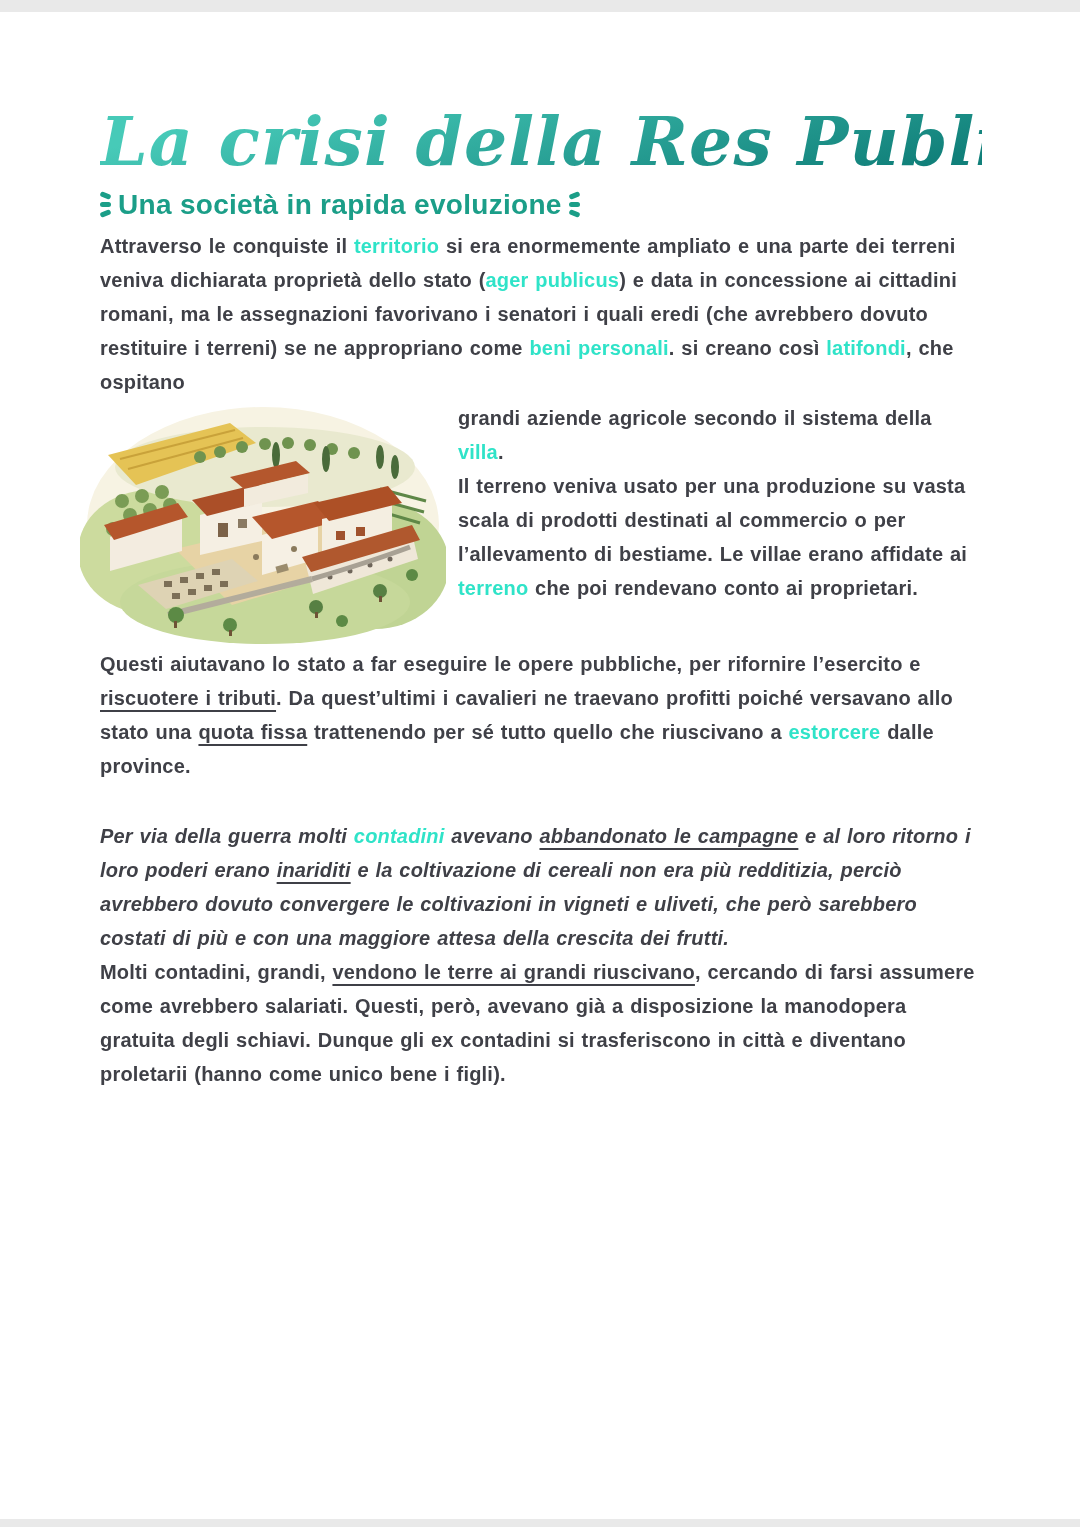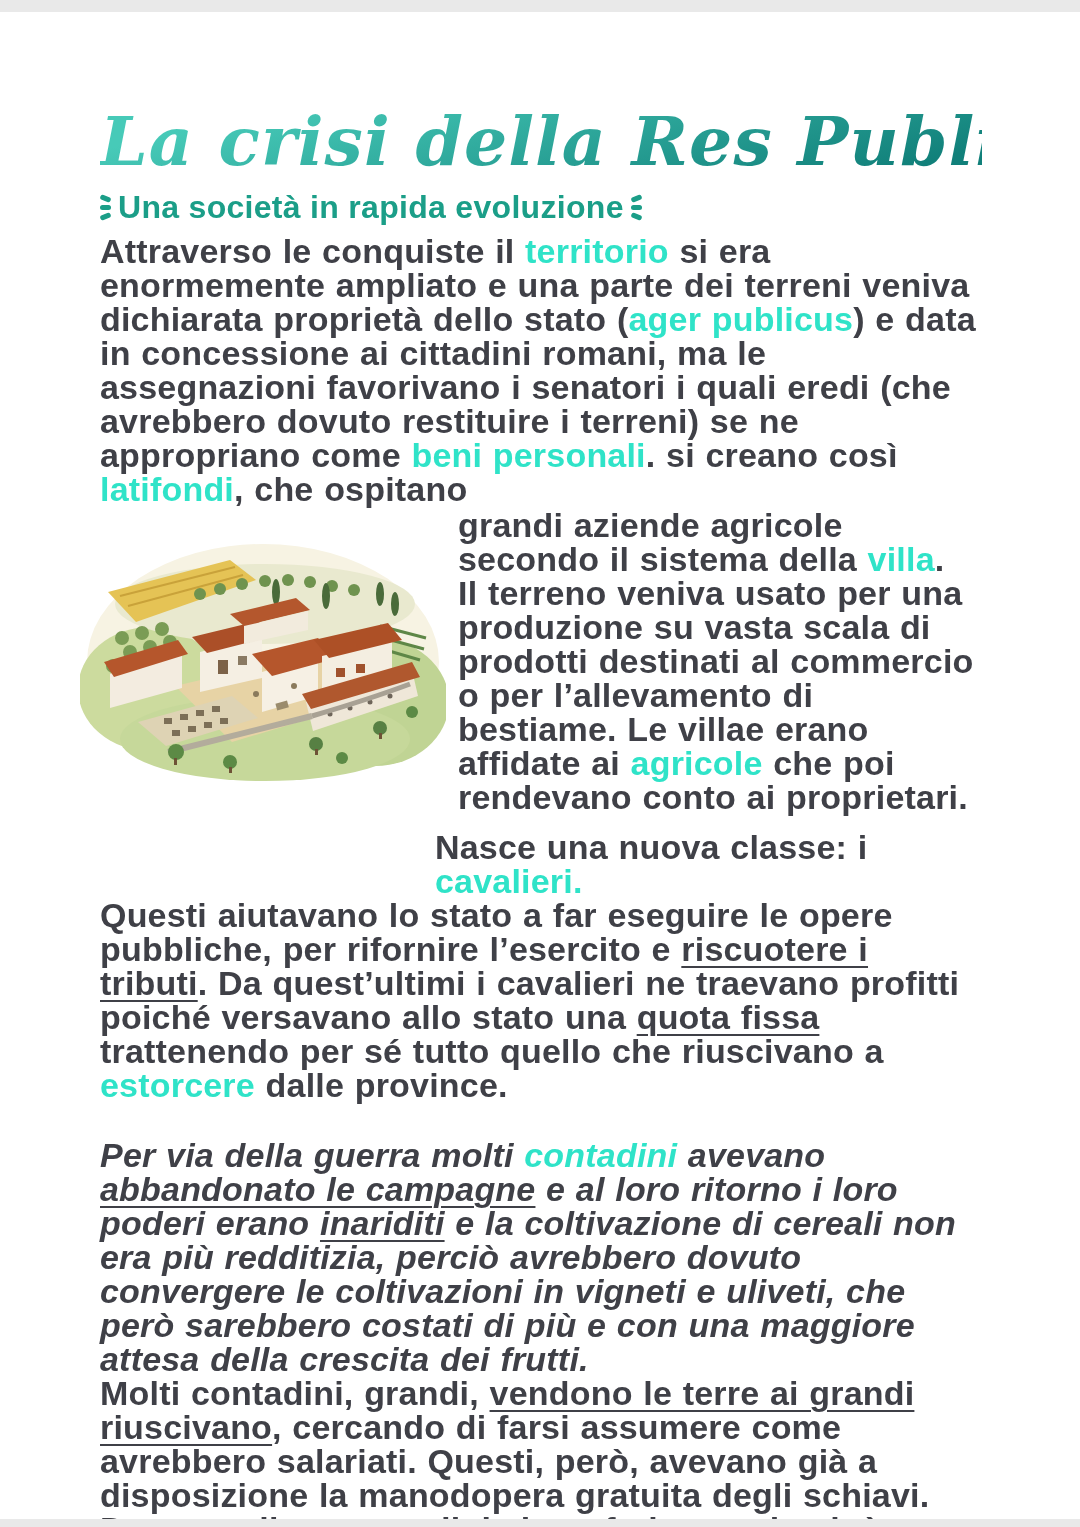--- a/index.html
+++ b/index.html
@@ -30,38 +30,38 @@
   }
   @supports ((-webkit-background-clip:text) or (background-clip:text)){
     .title{
       background:linear-gradient(165deg, var(--title-gradient-top) 15%, var(--title-gradient-bottom) 90%);
       -webkit-background-clip:text; background-clip:text; color:transparent;
     }
   }
 
   .subtitle{
     margin-top:10px; display:flex; align-items:center; gap:7px;
-    color:var(--subtitle-green); font-weight:bold; font-size:32px; letter-spacing:.3px;
+    color:var(--subtitle-green); font-weight:bold; font-size:28px; letter-spacing:.3px;
   }
   .tricolon{ display:inline-flex; flex-direction:column; gap:4px; }
   .tricolon i{ display:block; width:11px; height:5px; border-radius:3px; background:var(--subtitle-green); }
   .tricolon.left i:nth-child(1){ transform:rotate(22deg); }
   .tricolon.left i:nth-child(3){ transform:rotate(-22deg); }
   .tricolon.right i:nth-child(1){ transform:rotate(-22deg); }
   .tricolon.right i:nth-child(3){ transform:rotate(22deg); }
 
   .para{
-    margin:0; font-size:34px; line-height:34px; font-weight:bold;
+    margin:0; font-size:20px; line-height:34px; font-weight:bold;
     letter-spacing:.2px; word-spacing:1px;
   }
   .para .hl{ color:var(--highlight); }
   .para .ul{ text-decoration:underline; text-decoration-thickness:2px; text-underline-offset:5px;text-align:center; }
 
   .para-intro{ margin-top:8px; }
-  .media-row{ display:flex; align-items:center; margin-top:2px; }
+  .media-row{ display:flex; align-items:flex-start; margin-top:2px; }
   .villa-figure{ flex:0 0 366px; margin:-4px 0 0 -20px; }
   .villa-figure svg{ display:block; width:366px; height:250px; }
   .villa-text{ padding-left:12px; }
   .para-nasce{ margin:16px 0 0 335px; }
   .gap-top{ margin-top:36px;font-style:italic; }
 </style>
 </head>
 <body>
 
 <div class="page">
@@ -188,23 +188,22 @@
               <rect x="299" y="199" width="3" height="6" fill="#6e5236"></rect>
             <circle cx="262" cy="224" r="6" fill="#5c8a45"></circle>
             <circle cx="332" cy="178" r="6" fill="#5c8a45"></circle>
           </g>
 
           <rect x="196" y="168" width="12" height="7" fill="#9b8c6d" transform="rotate(-15 202 171)"></rect>
           <circle cx="176" cy="160" r="3" fill="#8a7a5c"></circle>
           <circle cx="214" cy="152" r="3" fill="#8a7a5c"></circle>
         </svg>
       </figure>
-      <p class="para villa-text"><span>grandi aziende agricole secondo il sistema della </span><span class="hl">villa</span><span>.</span><br><span>Il terreno veniva usato per una produzione su vasta scala di prodotti destinati al commercio o per l’allevamento di bestiame. Le villae erano affidate ai </span><span class="hl">agricole</span><span> che poi rendevano conto ai proprietari.</span></p>
+      <p class="para villa-text"><span>grandi aziende agricole secondo il sistema della </span><span class="hl">villa</span><span>.</span><br><span>Il terreno veniva usato per una produzione su vasta scala di prodotti destinati al commercio o per l’allevamento di bestiame. Le villae erano affidate ai </span><span class="hl">terreno</span><span> che poi rendevano conto ai proprietari.</span></p>
     </div>
 
-    <p class="para para-nasce"><span>Nasce una nuova classe: i </span><span class="hl">cavalieri.</span></p>
     <p class="para"><span>Questi aiutavano lo stato a far eseguire le opere pubbliche, per rifornire l’esercito e </span><span class="ul">riscuotere i tributi</span><span>. Da quest’ultimi i cavalieri ne traevano profitti poiché versavano allo stato una </span><span class="ul">quota fissa</span><span> trattenendo per sé tutto quello che riuscivano a </span><span class="hl">estorcere</span><span> dalle province.</span></p>
 
     <p class="para gap-top"><span>Per via della guerra molti </span><span class="hl">contadini</span><span> avevano </span><span class="ul">abbandonato le campagne</span><span> e al loro ritorno i loro poderi erano </span><span class="ul">inariditi</span><span> e la coltivazione di cereali non era più redditizia, perciò avrebbero dovuto convergere le coltivazioni in vigneti e uliveti, che però sarebbero costati di più e con una maggiore attesa della crescita dei frutti.</span></p>
     <p class="para"><span>Molti contadini, grandi, </span><span class="ul">vendono le terre ai grandi riuscivano</span><span>, cercando di farsi assumere come avrebbero salariati. Questi, però, avevano già a disposizione la manodopera gratuita degli schiavi. Dunque gli ex contadini si trasferiscono in città e diventano proletarii (hanno come unico bene i figli).</span></p>
 
   </div>
 </div>
 
 </body></html>

